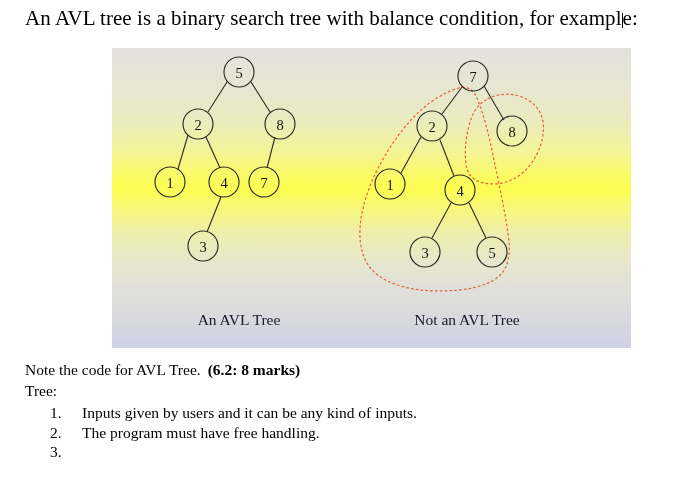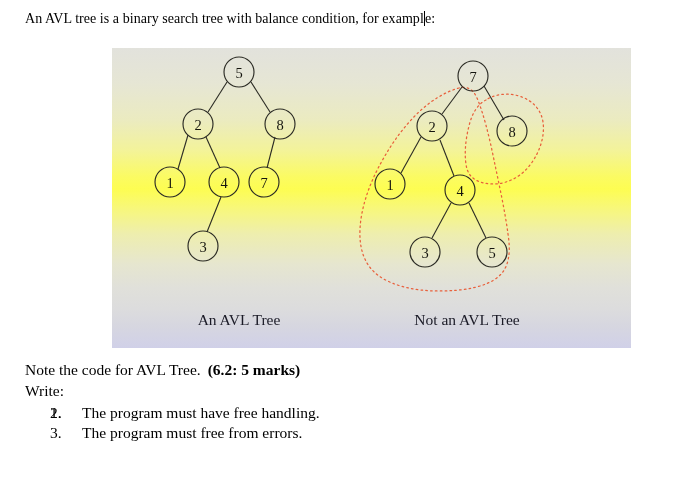--- a/index.html
+++ b/index.html
@@ -15,21 +15,21 @@
     font-family: "Liberation Serif", "DejaVu Serif", serif;
     color: #000000;
     overflow: hidden;
   }
 
   
   #intro-line {
     position: absolute;
     left: 25px;
     top: 9px;
-    font-size: 14px;
+    font-size: 21px;
     line-height: 19px;
     white-space: nowrap;
     letter-spacing: 0.05px;
   }
   #intro-line .caret {
     display: inline-block;
     width: 1px;
     height: 15px;
     background: #000;
     vertical-align: -2px;
@@ -246,20 +246,20 @@
         <text class="node-label" x="380" y="204.5">5</text>
       </g>
     </g>
 
     <text class="fig-caption" x="127" y="277">An AVL Tree</text>
     <text class="fig-caption" x="355" y="277">Not an AVL Tree</text>
   </svg>
 </div>
 
 <div id="task-block">
-  <div id="task-line"><span>Note the code for AVL Tree.</span><span class="marks">(6.2: 5 marks)</span></div>
-  <div id="note-label">Write:</div>
+  <div id="task-line"><span>Note the code for AVL Tree.</span><span class="marks">(6.2: 8 marks)</span></div>
+  <div id="note-label">Tree:</div>
   <ol id="note-list">
-    <li><span class="num">1.</span></li>
+    <li><span class="num">1.</span><span>Inputs given by users and it can be any kind of inputs.</span></li>
     <li><span class="num">2.</span><span>The program must have free handling.</span></li>
-    <li><span class="num">3.</span><span>The program must free from errors.</span></li>
+    <li><span class="num">3.</span></li>
   </ol>
 </div>
 
 </body></html>

